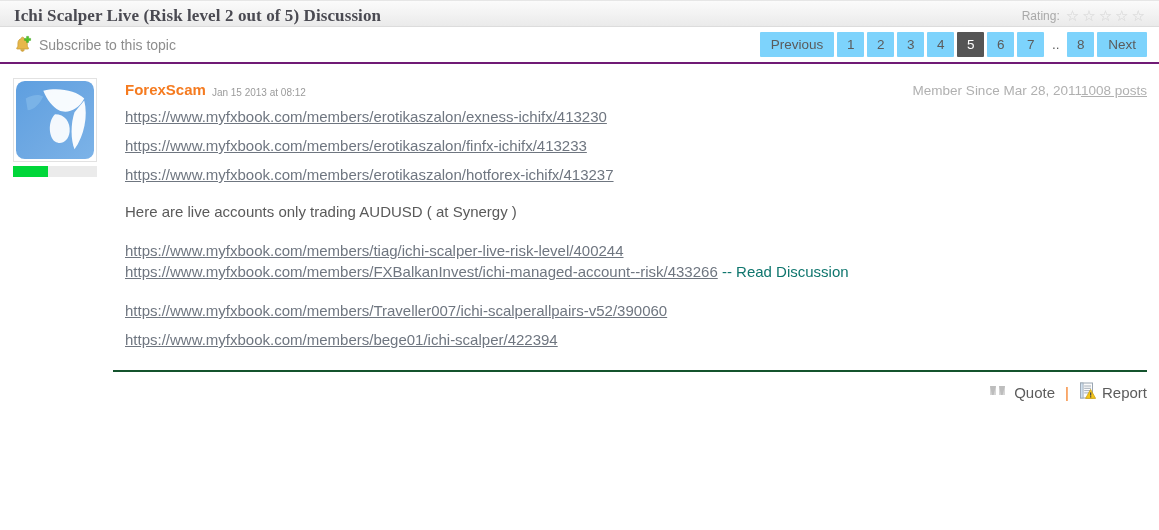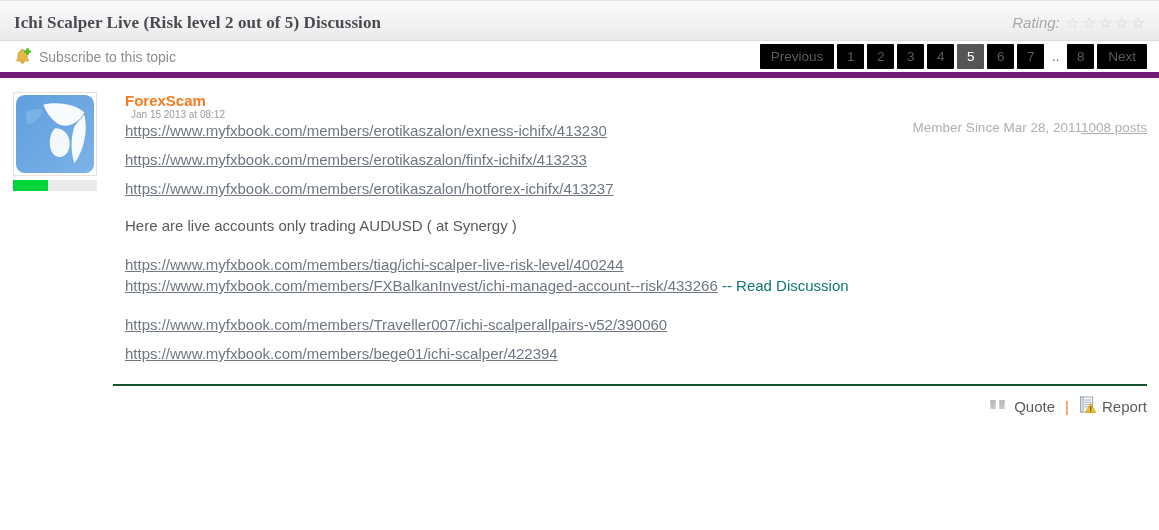--- a/index.html
+++ b/index.html
@@ -13,21 +13,21 @@
     width: 1159px;
     height: 530px;
     overflow: hidden;
     background: #ffffff;
     box-sizing: border-box;
   }
 
   
   .title-bar {
     position: relative;
-    height: 41px;
+    height: 27px;
     background: linear-gradient(to bottom, #fbfbfb 0%, #f2f2f2 55%, #eaeaea 100%);
     border-bottom: 1px solid #dcdcdc;
     border-top: 1px solid #e6e6e6;
     display: flex;
     align-items: center;
     padding: 4px 14px 0 14px;
     box-sizing: border-box;
   }
   .topic-title {
     font-family: "Liberation Serif", serif;
@@ -37,42 +37,41 @@
     letter-spacing: 0.1px;
     white-space: nowrap;
   }
   .rating-wrap {
     margin-left: auto;
     display: flex;
     align-items: center;
     gap: 6px;
   }
   .rating-label {
-    font-size: 15px;
+    font-size: 12px;
     color: #a9a9a9;
-    font-style: italic;
   }
   .stars {
     display: flex;
     gap: 3px;
     align-items: center;
   }
   .star {
     font-size: 15px;
     color: #e0e0e0;
     line-height: 1;
     text-shadow: 0 0 0 #d8d8d8;
   }
 
   
   .sub-bar {
     position: relative;
     height: 37px;
     background: #ffffff;
-    border-bottom: 6px solid #701a75;
+    border-bottom: 2px solid #701a75;
     display: flex;
     align-items: center;
     padding: 0 12px 0 13px;
     box-sizing: border-box;
     gap: 33px;
   }
   .subscribe {
     display: flex;
     align-items: center;
     gap: 7px;
@@ -89,21 +88,21 @@
     color: #8d8d8d;
   }
 
   .pagination {
     margin-left: auto;
     display: flex;
     align-items: center;
     gap: 3px;
   }
   .page-btn {
-    background: #000000;
+    background: #7dd3fc;
     color: #5b5b5b;
     font-size: 13.5px;
     line-height: 1;
     padding: 6px 8px;
     min-width: 11px;
     text-align: center;
     cursor: pointer;
     border: 0;
     font-family: "Liberation Sans", sans-serif;
     border-radius: 1px;
@@ -154,23 +153,22 @@
     background: #00d639;
   }
 
   .post-right {
     flex: 1 1 auto;
     min-width: 0;
     padding-left: 20px;
   }
   .post-head {
     display: flex;
-    align-items: flex-start;
+    align-items: flex-end;
     height: 20px;
-    flex-direction: column;
   }
   .author {
     color: #f57b20;
     font-size: 15px;
     font-weight: bold;
     cursor: pointer;
   }
   .post-date {
     margin-left: 6px;
     color: #9b9b9b;

